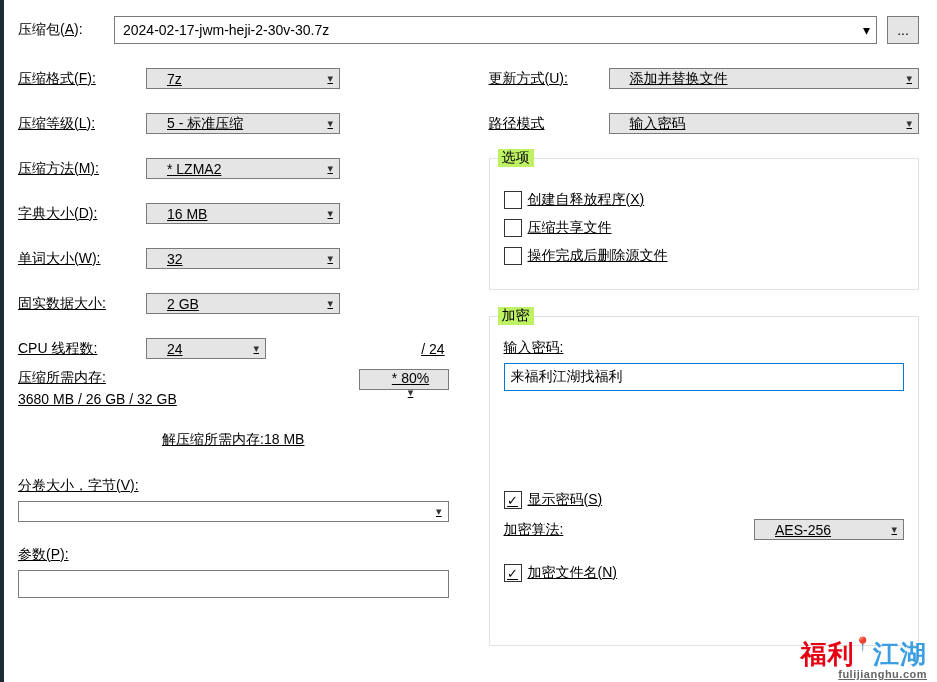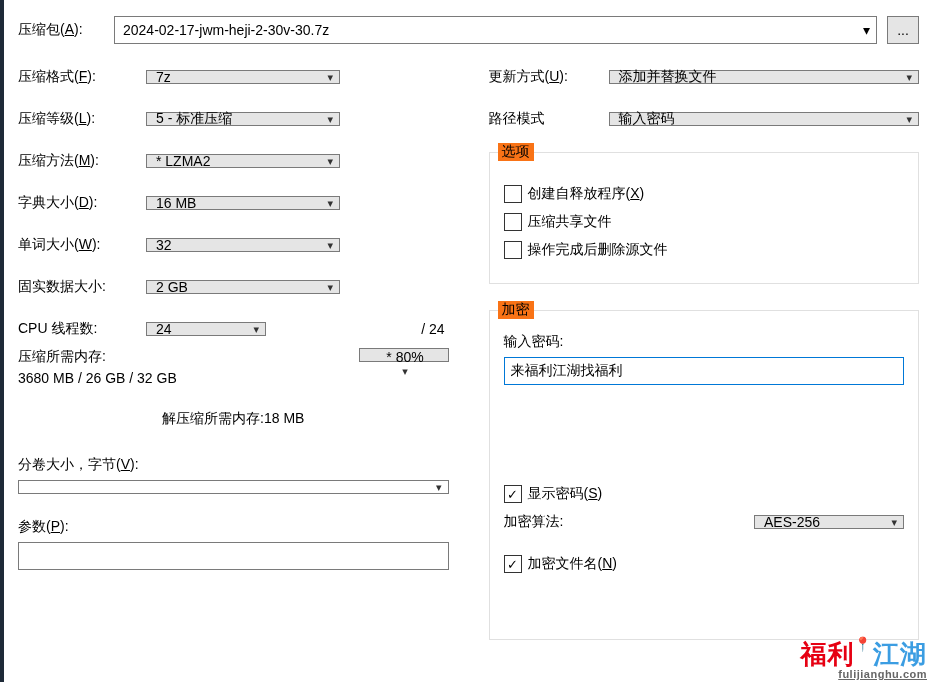--- a/index.html
+++ b/index.html
@@ -13,25 +13,25 @@
   overflow: hidden;
   position: relative;
   padding: 0 18px;
 }
 .row { display: flex; align-items: center; }
 .label { min-width: 120px; }
 .under { text-decoration: underline; }
 .select {
   background: #e5e5e5;
   border: 1px solid #7a7a7a;
-  height: 14px;
+  height: 21px;
   display: flex;
   align-items: center;
   justify-content: space-between;
-  padding: 0 6px 0 9px;
+  padding: 0 6px 0 20px;
   font-size: 14px;
   cursor: default;
 }
 .select .arrow { font-size: 11px; color: #333; }
 .input {
   border: 1px solid #7a7a7a;
   height: 28px;
   padding: 0 6px;
   font-size: 14px;
   background: #fff;
@@ -63,36 +63,36 @@
 .fieldset {
   border: 1px solid #e0e0e0;
   position: relative;
   padding: 22px 14px 14px 14px;
   margin-top: 16px;
 }
 .fieldset .legend {
   position: absolute;
   top: -10px;
   left: 8px;
-  background: #f97316;
+  background: #bef264;
   padding: 0 4px;
 }
 .top-row { display: flex; align-items: center; gap: 10px; margin-top: 16px; }
 .top-row .label { min-width: 86px; }
 .archive-combo {
   flex: 1;
   background: #fff;
   border: 1px solid #7a7a7a;
   height: 28px;
   display: flex;
   align-items: center;
   justify-content: space-between;
   padding: 0 6px 0 8px;
 }
-.cols { display: flex; gap: 40px; margin-top: 24px; }
+.cols { display: flex; gap: 40px; margin-top: 24px; text-decoration: underline; }
 .col { flex: 1; }
 .col .row { margin-bottom: 24px; }
 .col-left .label { width: 128px; }
 .col-left .select { width: 194px; }
 .col-right .label { width: 114px; }
 .col-right .select { width: 228px; }
 .memrow { margin-top: -14px; }
 .mem-value { font-size: 14px; color: #000; margin-top: 4px; }
 .decomp-row { display: flex; justify-content: center; margin-top: 14px; }
 .vol-section { margin-top: 28px; }

